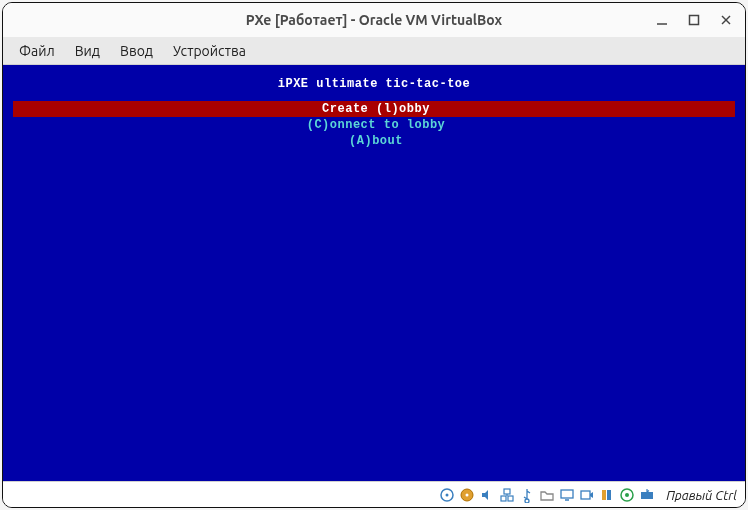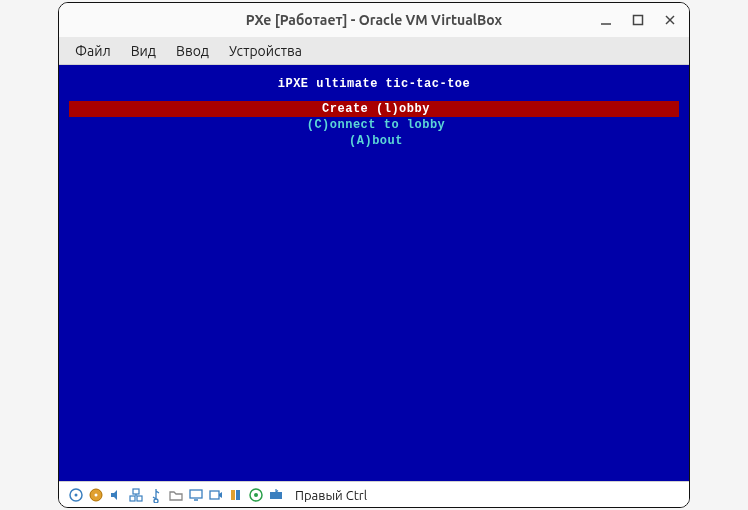--- a/index.html
+++ b/index.html
@@ -7,21 +7,21 @@
     width: 748px;
     height: 510px;
     background: #f5f5f5;
     font-family: "Ubuntu", "DejaVu Sans", sans-serif;
     overflow: hidden;
     display: flex;
     align-items: center;
     justify-content: center;
   }
   .outer {
-    width: 632px;
+    width: 744px;
     height: 506px;
     background: #fff;
     border: 1px solid #111;
     border-radius: 10px;
     overflow: hidden;
     display: flex;
     flex-direction: column;
   }
   .titlebar {
     height: 34px;
@@ -99,24 +99,26 @@
   }
   .vm-menu-row.selected .text {
     color: #fff;
   }
   .statusbar {
     height: 26px;
     background: #fff;
     border-top: 1px solid #d0d0d0;
     display: flex;
     align-items: center;
+    justify-content: flex-end;
     padding: 0 8px;
     gap: 4px;
     font-size: 13px;
     color: #222;
+    font-style: italic;
   }
   .status-icons {
     display: flex;
     align-items: center;
     gap: 2px;
   }
   .sicon {
     width: 18px;
     height: 18px;
     display: flex;

